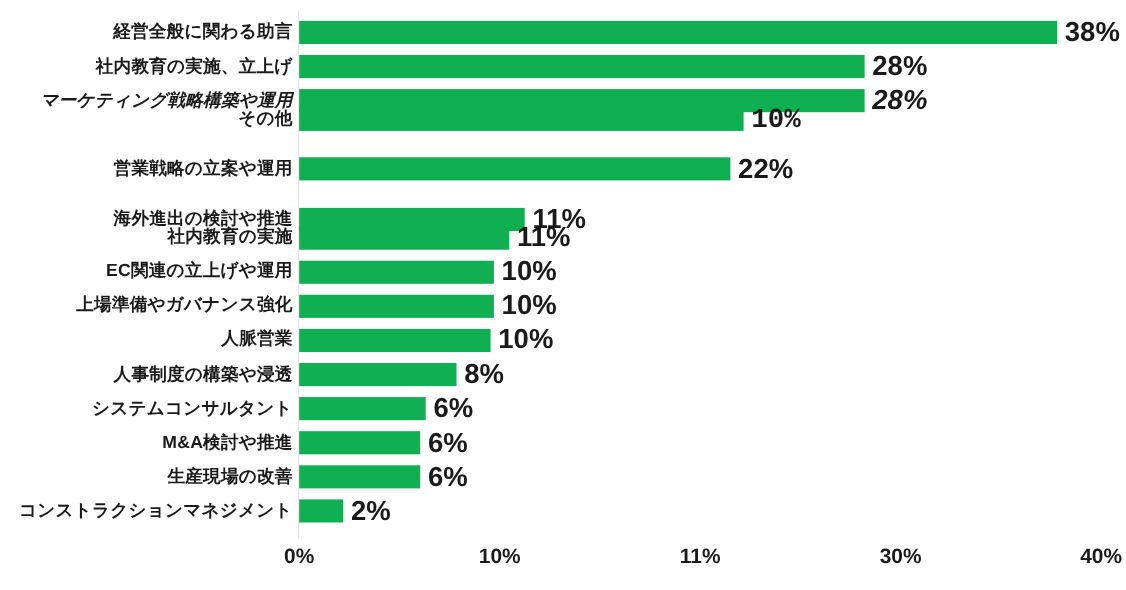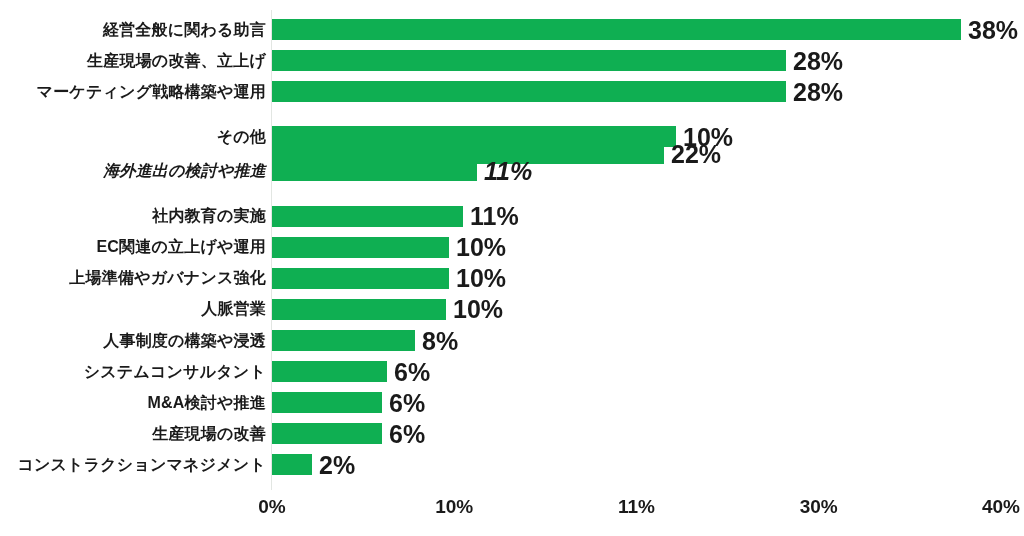--- a/index.html
+++ b/index.html
@@ -104,39 +104,40 @@
 <div id="chart-root">
 
   <div id="plot-area">
     <div class="axis-line"></div>
   <div class="row" style="top: 19px;">
         <div class="cat-label">経営全般に関わる助言</div>
         <div class="bar" style="width: 689px; background: rgb(15, 175, 82); height: 21px;"></div>
         <div class="val-label" style="left: 968px;">38%</div>
       </div>
       <div class="row" style="top: 50.1px;">
-        <div class="cat-label">生産現場の改善、立上げ</div>
+        <div class="cat-label">社内教育の実施、立上げ</div>
         <div class="bar" style="width: 514px; background: rgb(15, 175, 82); height: 21px;"></div>
         <div class="val-label" style="left: 793px;">28%</div>
       </div>
-      <div class="row" style="top: 81.2px;">
+      <div class="row" style="top: 81.2px; font-style: italic;">
         <div class="cat-label">マーケティング戦略構築や運用</div>
         <div class="bar" style="width: 514px; background: rgb(15, 175, 82); height: 21px;"></div>
         <div class="val-label" style="left: 793px;">28%</div>
       </div>
-      <div class="row" style="top: 126px;">
+      <div class="row" style="top: 98px; font-family: Liberation Mono, monospace;">
         <div class="cat-label">その他</div>
         <div class="bar" style="width: 404px; background: rgb(15, 175, 82); height: 21px;"></div>
         <div class="val-label" style="left: 683px;">10%</div>
       </div>
       <div class="row" style="top: 143.4px;">
+        <div class="cat-label">営業戦略の立案や運用</div>
         <div class="bar" style="width: 392px; background: rgb(15, 175, 82); height: 21px;"></div>
         <div class="val-label" style="left: 671px;">22%</div>
       </div>
-      <div class="row" style="top: 160px; font-style: italic;">
+      <div class="row" style="top: 189px;">
         <div class="cat-label">海外進出の検討や推進</div>
         <div class="bar" style="width: 205px; background: rgb(15, 175, 82); height: 21px;"></div>
         <div class="val-label" style="left: 484px;">11%</div>
       </div>
       <div class="row" style="top: 205.6px;">
         <div class="cat-label">社内教育の実施</div>
         <div class="bar" style="width: 191px; background: rgb(15, 175, 82); height: 21px;"></div>
         <div class="val-label" style="left: 470px;">11%</div>
       </div>
       <div class="row" style="top: 236.7px;">

